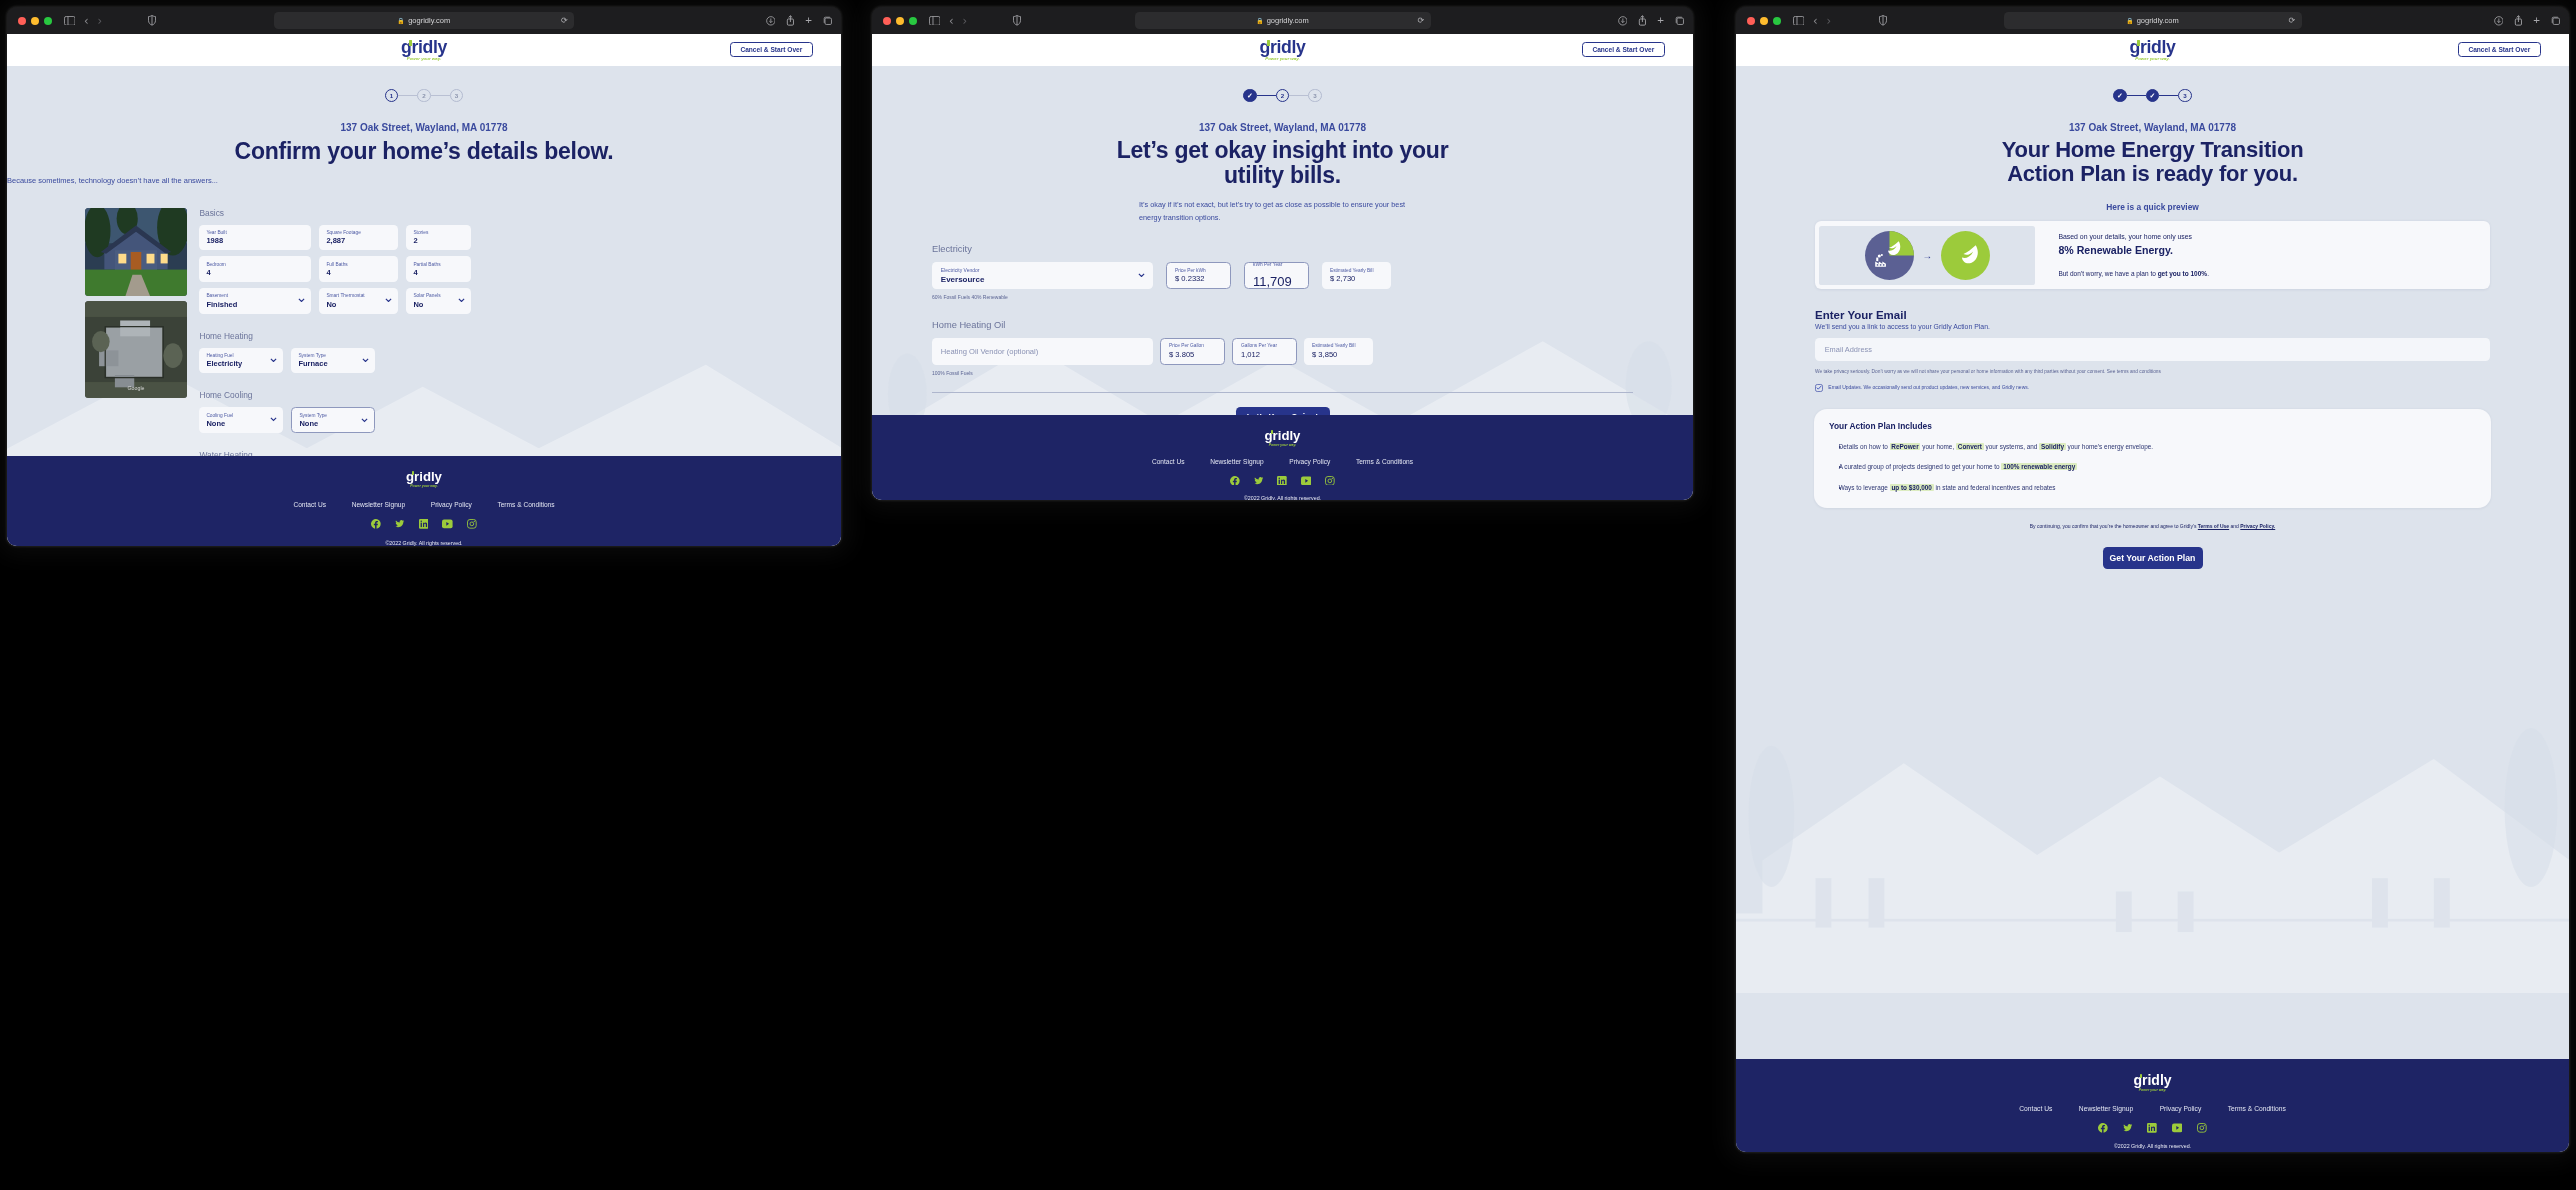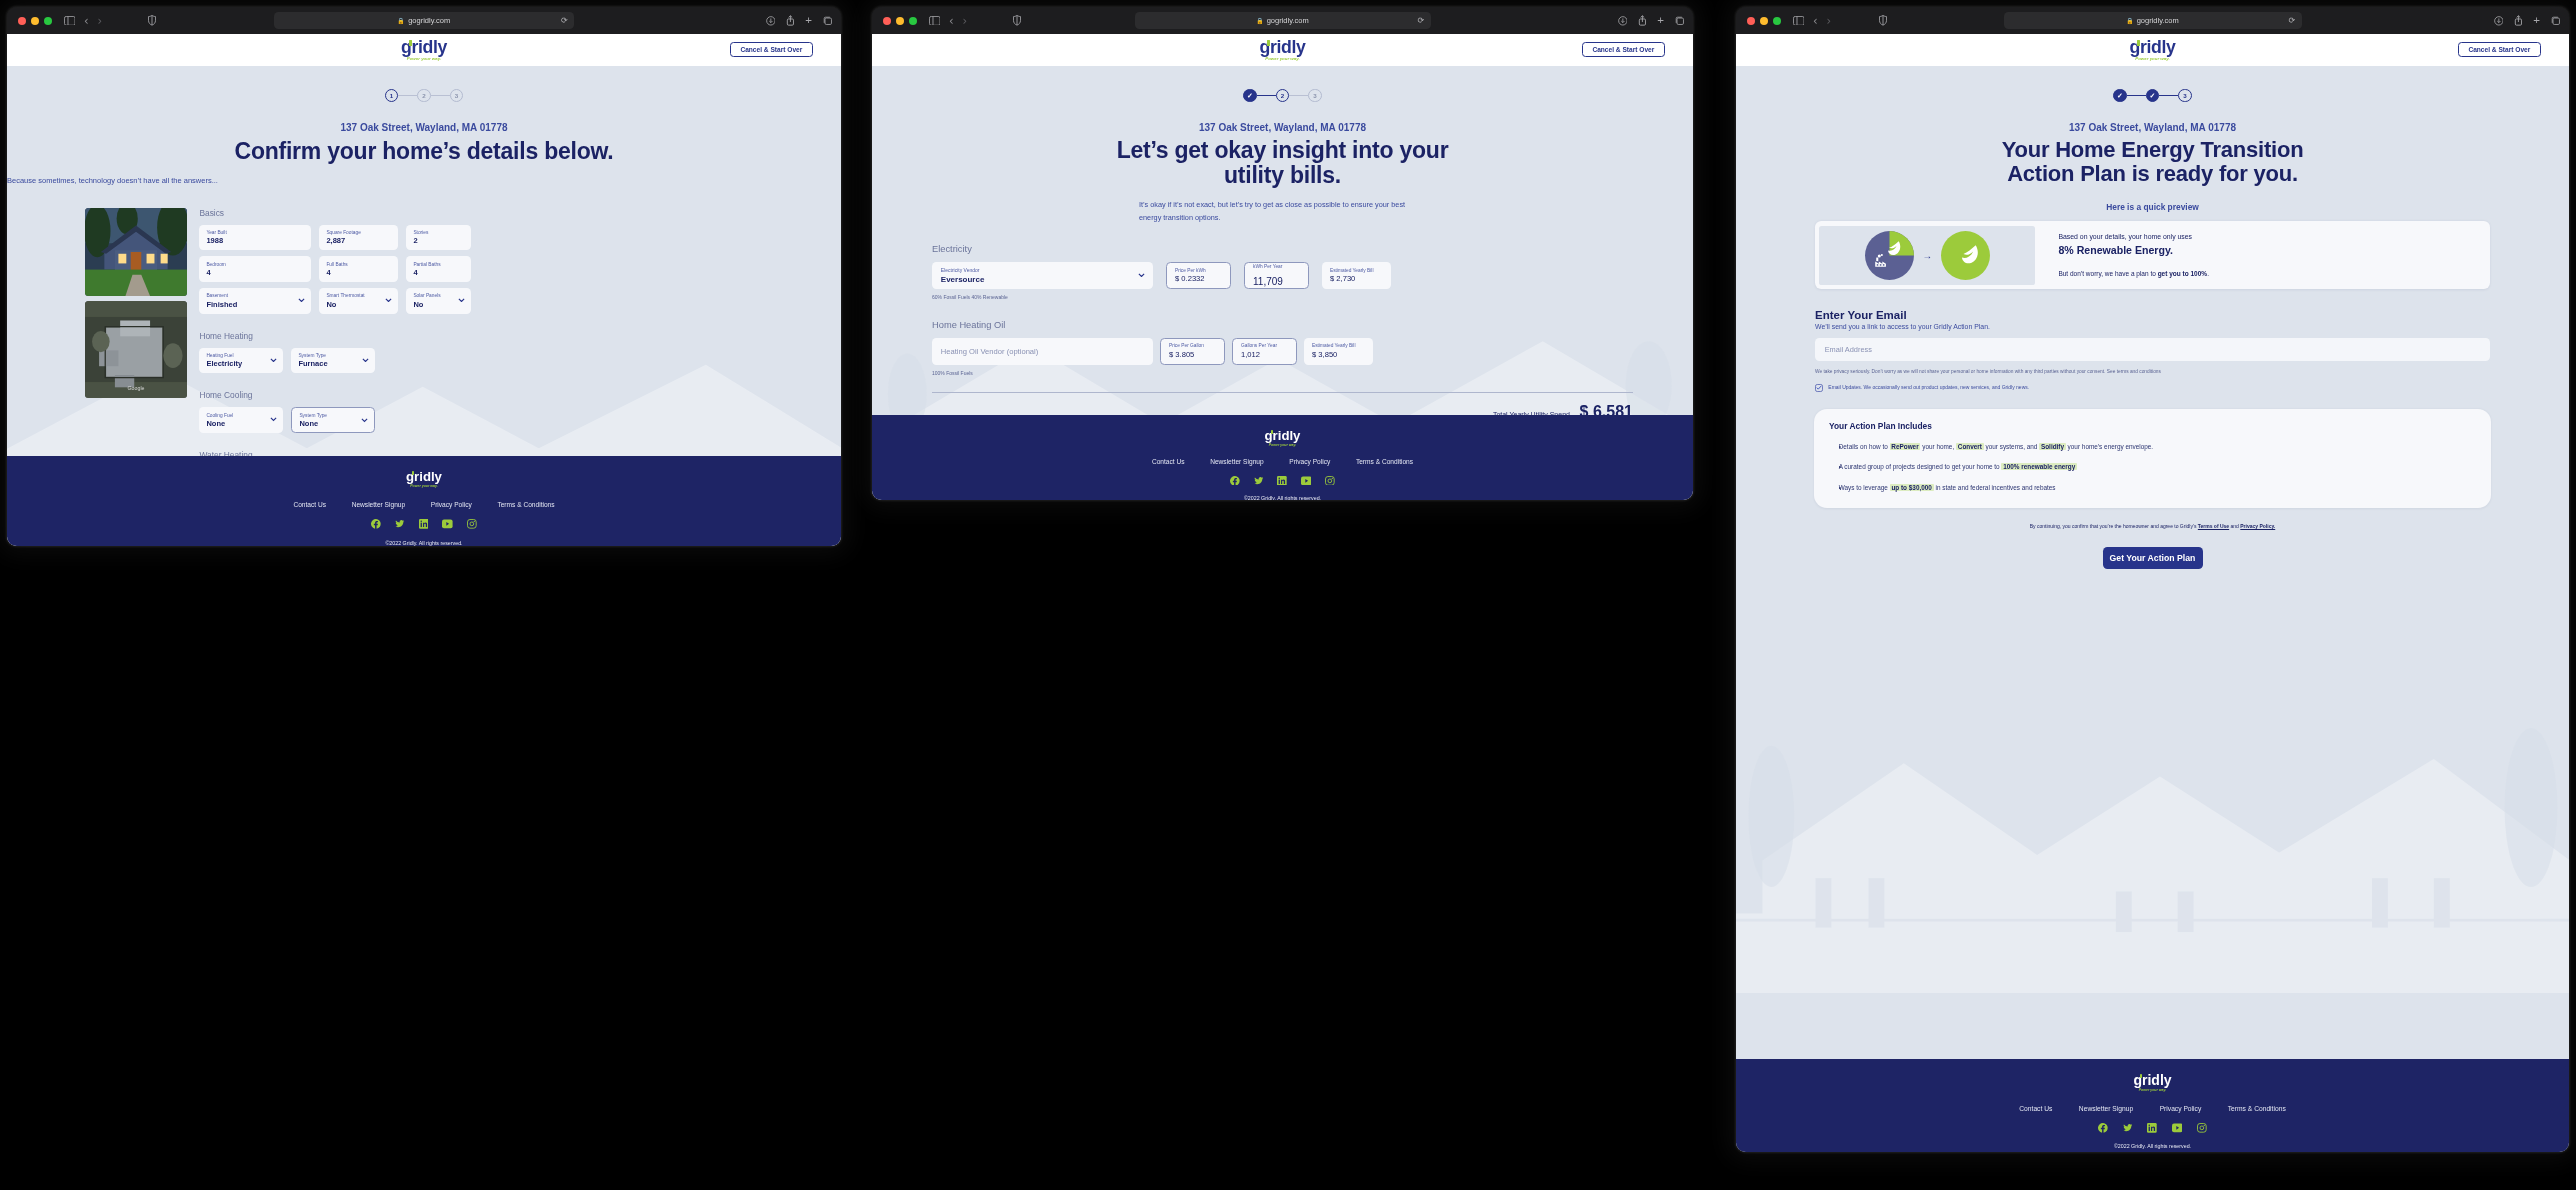--- a/index.html
+++ b/index.html
@@ -559,21 +559,21 @@
                     <path d="M1 1l3 3 3-3" fill="none" stroke="currentColor" stroke-width="1.3"></path>
                   </svg>
                 </span>
             </div>
             <div class="field outlined" style="width:65px;height:27px;padding:0 8px;">
               <span class="field-lab" style="font-size:4.8px;">Price Per kWh</span>
               <span class="field-val" style="font-size:7.6px;margin-top:1.3px;font-weight:400;">$ 0.2332</span>
             </div>
             <div class="field outlined" style="width:65px;height:27px;padding:0 8px;">
               <span class="field-lab" style="font-size:4.8px;">kWh Per Year</span>
-              <span class="field-val" style="font-size:10px;margin-top:7px;font-weight:400;">11,709</span>
+              <span class="field-val" style="font-size:13px;margin-top:7px;font-weight:400;">11,709</span>
             </div>
             <div class="field" style="width:69px;height:27px;padding:12px 8px;">
               <span class="field-lab" style="font-size:4.8px;">Estimated Yearly Bill</span>
               <span class="field-val" style="font-size:7.6px;margin-top:1.3px;font-weight:400;">$ 2,730</span>
             </div>
           </div>
           <div class="pct" style="font-size:5px; margin-top:5.3px;">60% Fossil Fuels   40% Renewable</div>
 
           <div class="sect-title" style="font-size:9.3px;margin-top:19.4px;">Home Heating Oil</div>
           <div style="display:flex; gap:7px; margin-top:8px;">
@@ -590,24 +590,20 @@
             </div>
             <div class="field" style="width:69px;height:27px;padding:0 8px;">
               <span class="field-lab" style="font-size:4.8px;">Estimated Yearly Bill</span>
               <span class="field-val" style="font-size:7.6px;margin-top:1.3px;font-weight:400;">$ 3,850</span>
             </div>
           </div>
           <div class="pct" style="font-size:5px; margin-top:5.3px;">100% Fossil Fuels</div>
 
           <div class="divider" style="margin-top:16px;"></div>
 
-          <div class="total-row" style="margin-top:10.6px; gap:9.7px;">
-            <span class="total-lab" style="font-size:7px;">Total Yearly Utility Spend</span>
-            <span class="total-val" style="font-size:16px;">$ 6,581</span>
-          </div>
 
           <div style="display:flex; justify-content:center; margin-top:14px;">
             <button class="cta" style="width:94px; height:20px; font-size:8.4px;">Let’s Keep Going!</button>
           </div>
 
           <div class="note" style="margin-top:17.7px; font-size:5px;">
             <b>NOTE:</b>
             <span>Estimates do not include specialty uses such as hot tub, pool heater, generator.</span>
           </div>
         </div>

